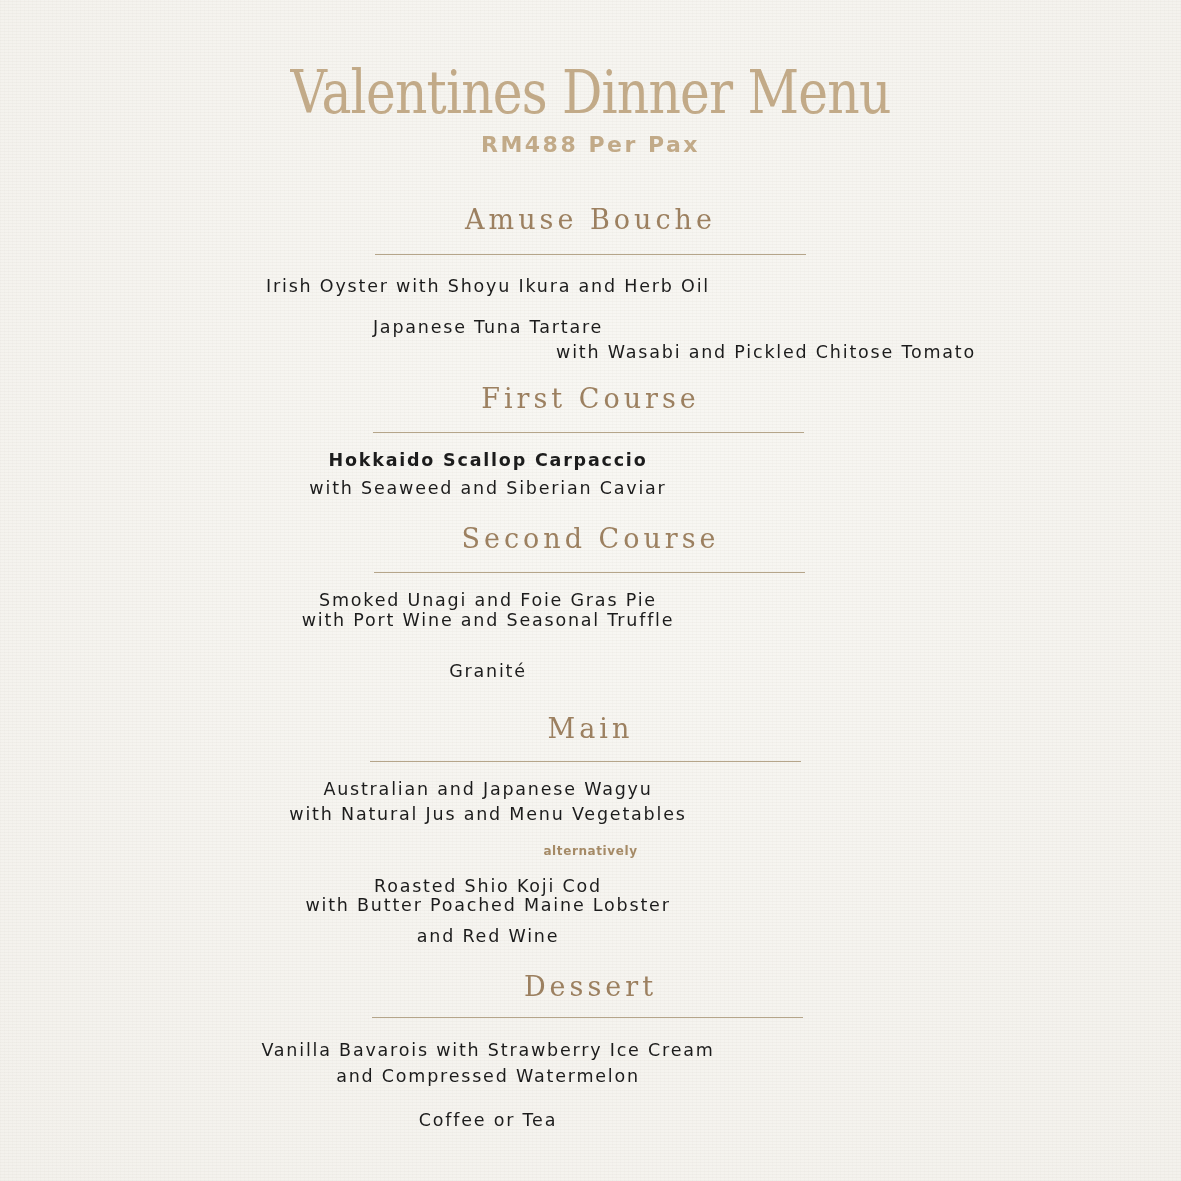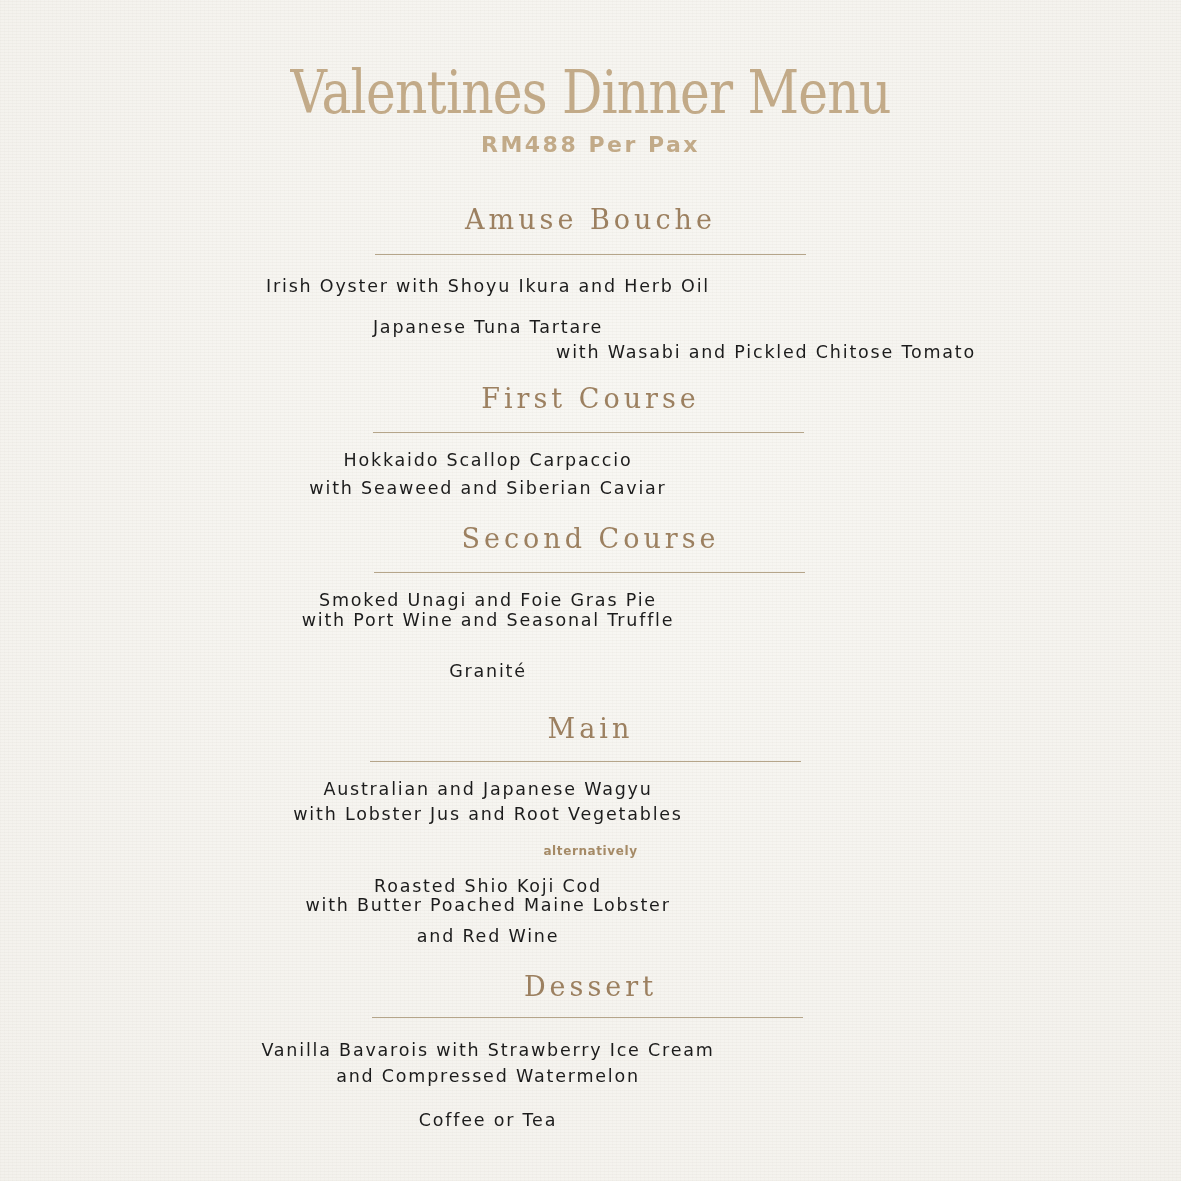--- a/index.html
+++ b/index.html
@@ -97,33 +97,33 @@
   <div class="price">RM488 Per Pax</div>
 
   <div class="section-title" style="top:203px;">Amuse Bouche</div>
   <div class="divider" style="top:254px; left:375px; width:431px;"></div>
   <div class="item" style="top:274px;">Irish Oyster with Shoyu Ikura and Herb Oil</div>
   <div class="item" style="top:315px;">Japanese Tuna Tartare</div>
   <div class="item" style="top:340px;text-align:right;">with Wasabi and Pickled Chitose Tomato</div>
 
   <div class="section-title" style="top:382px;">First Course</div>
   <div class="divider" style="top:432px; left:373px; width:431px;"></div>
-  <div class="item" style="top:448px;">Hokkaido Scallop Carpaccio</div>
+  <div class="item" style="top:448px;font-weight:bold;">Hokkaido Scallop Carpaccio</div>
   <div class="item" style="top:476px;">with Seaweed and Siberian Caviar</div>
 
   <div class="section-title" style="top:522px;">Second Course</div>
   <div class="divider" style="top:572px; left:374px; width:431px;"></div>
   <div class="item" style="top:588px;">Smoked Unagi and Foie Gras Pie</div>
   <div class="item" style="top:608px;">with Port Wine and Seasonal Truffle</div>
   <div class="item" style="top:659px;">Granité</div>
 
   <div class="section-title" style="top:712px;">Main</div>
   <div class="divider" style="top:761px; left:370px; width:431px;"></div>
   <div class="item" style="top:777px;">Australian and Japanese Wagyu</div>
-  <div class="item" style="top:802px;">with Lobster Jus and Root Vegetables</div>
+  <div class="item" style="top:802px;">with Natural Jus and Menu Vegetables</div>
   <div class="note" style="top:844px;">alternatively</div>
   <div class="item" style="top:874px;">Roasted Shio Koji Cod</div>
   <div class="item" style="top:893px;">with Butter Poached Maine Lobster</div>
   <div class="item" style="top:924px;">and Red Wine</div>
 
   <div class="section-title" style="top:970px;">Dessert</div>
   <div class="divider" style="top:1017px; left:372px; width:431px;"></div>
   <div class="item" style="top:1038px;">Vanilla Bavarois with Strawberry Ice Cream</div>
   <div class="item" style="top:1064px;">and Compressed Watermelon</div>
   <div class="item" style="top:1108px;">Coffee or Tea</div>

